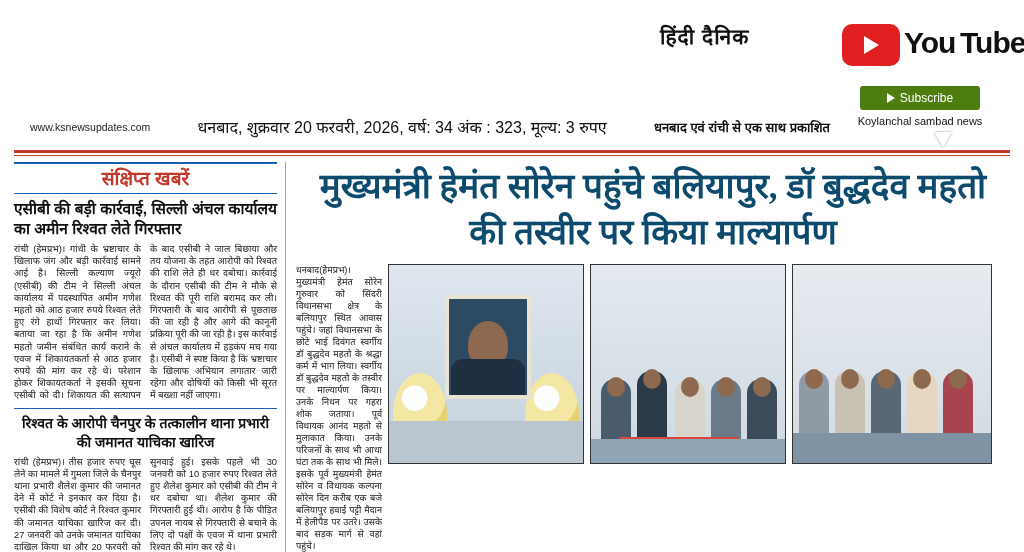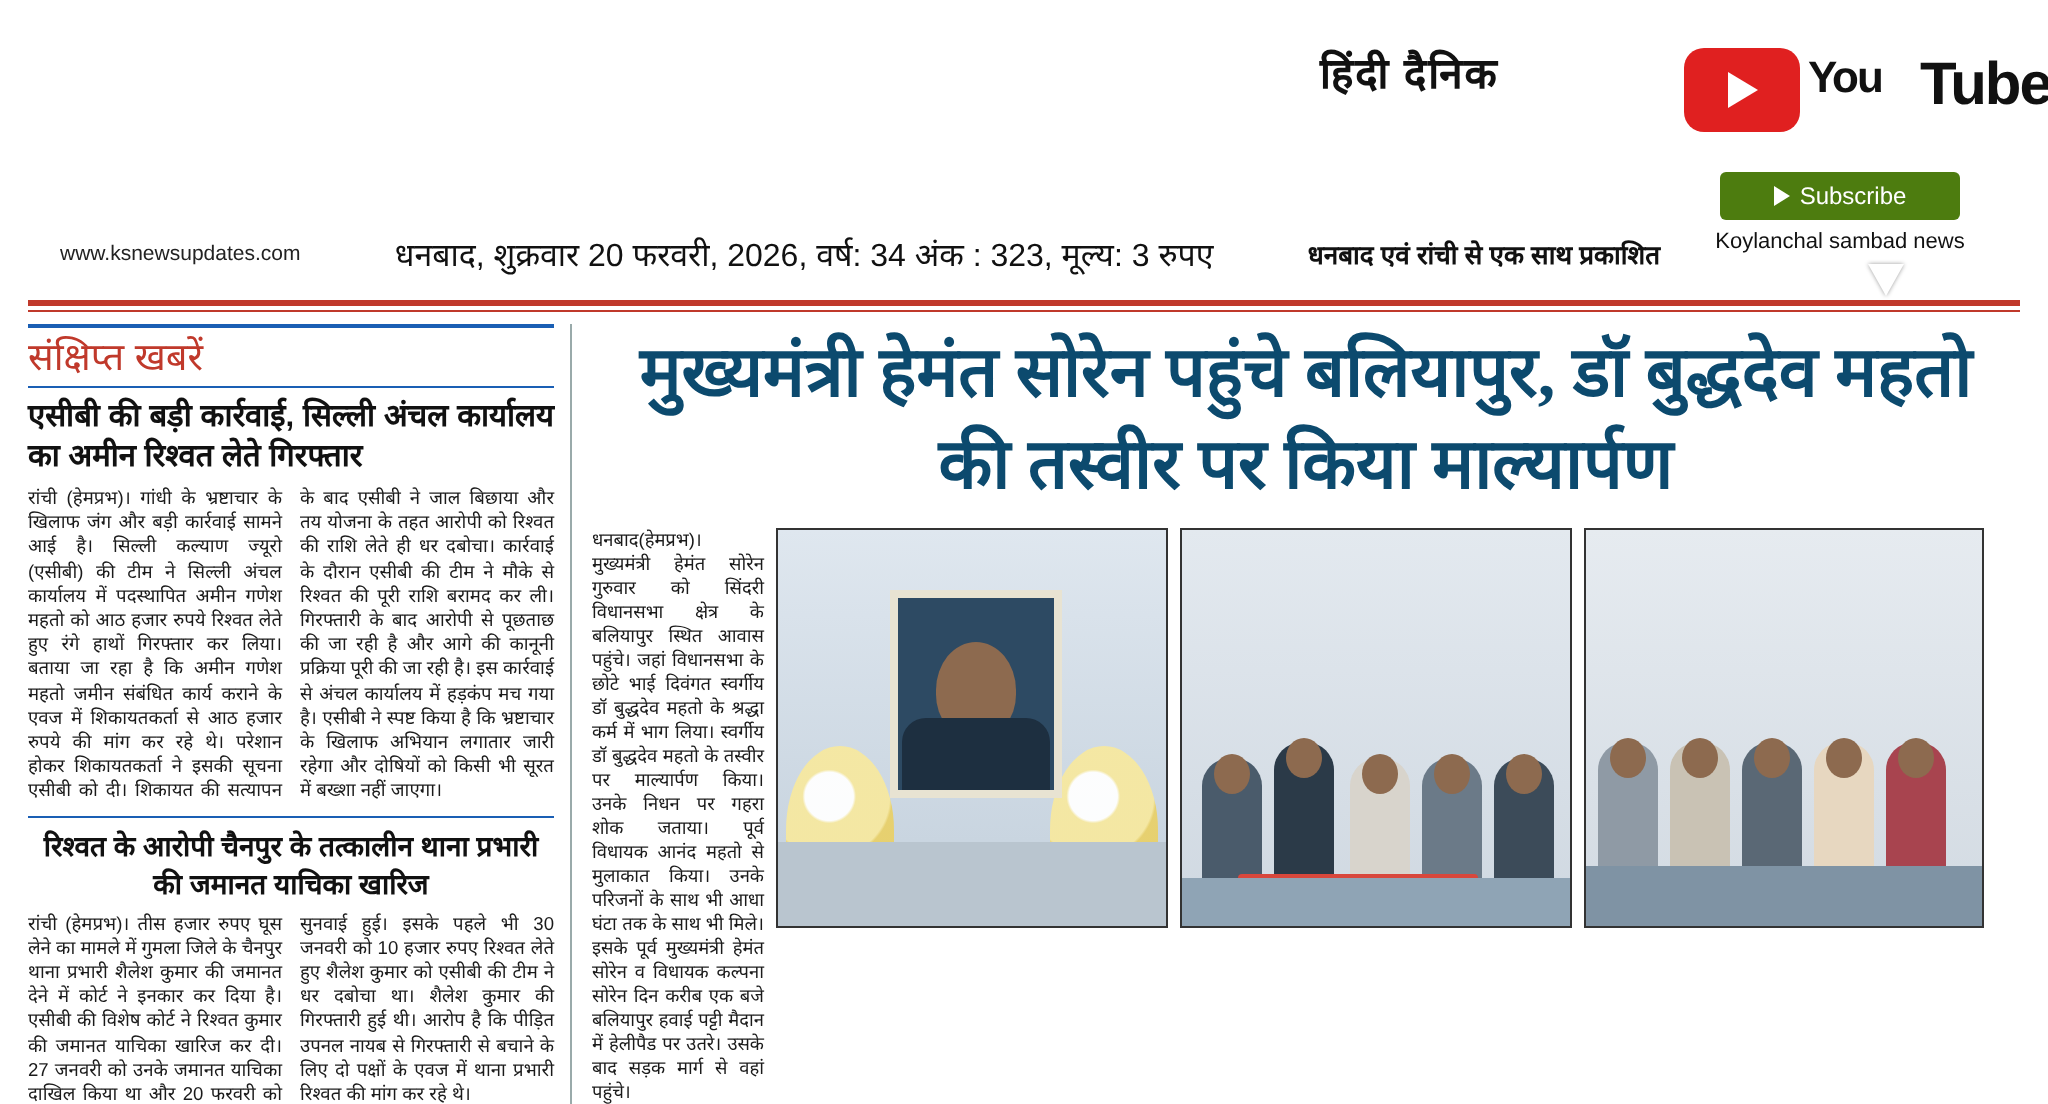--- a/index.html
+++ b/index.html
@@ -48,21 +48,21 @@
   .yt-play {
     position:absolute; left:0; top:2px; width:58px; height:42px;
     background:#e02020; border-radius:10px;
   }
   .yt-play:after {
     content:""; position:absolute; left:22px; top:12px;
     border-left:15px solid #fff; border-top:9px solid transparent; border-bottom:9px solid transparent;
   }
   .yt-word {
     position:absolute; left:62px; top:4px;
-    font-size:22px; font-weight:bold; color:#111;
+    font-size:30px; font-weight:bold; color:#111;
     font-family:"Liberation Sans", sans-serif; letter-spacing:-1px;
   }
   .yt-tube {
     position:absolute; left:2px; top:0px; width:156px; height:44px;
   }
   .yt-sub {
     margin:2px auto 0; width:120px; height:24px; background:#4d7c0f;
     color:#fff; border-radius:3px; font-size:12px; line-height:24px;
     display:flex; align-items:center; justify-content:center; gap:5px;
   }
@@ -78,21 +78,21 @@
 
   .rule-thick { height:3px; background:#c0392b; margin:0 14px; }
   .rule-thin { height:1px; background:#c0392b; margin:2px 14px 0; }
 
   
   .body-wrap { display:flex; padding:6px 14px 0 14px; height:396px; }
   .col-left { width:272px; padding-right:8px; border-right:1px solid #9aa; }
   .col-right { flex:1; padding-left:10px; }
 
   .brief-head {
-    color:#c0392b; font-weight:normal; font-size:19px;
+    text-align:center; color:#c0392b; font-weight:bold; font-size:19px;
     border-top:2px solid #1a5fb4; border-bottom:1px solid #1a5fb4;
     padding:1px 0 2px; margin-bottom:5px;
   }
   .brief-title {
     font-size:15.5px; font-weight:bold; line-height:20px; color:#111;
     text-align:justify; margin-bottom:4px;
   }
   .brief-body {
     font-size:9.3px; line-height:12.2px; text-align:justify; color:#1a1a1a;
     column-count:2; column-gap:9px; column-rule:0;

